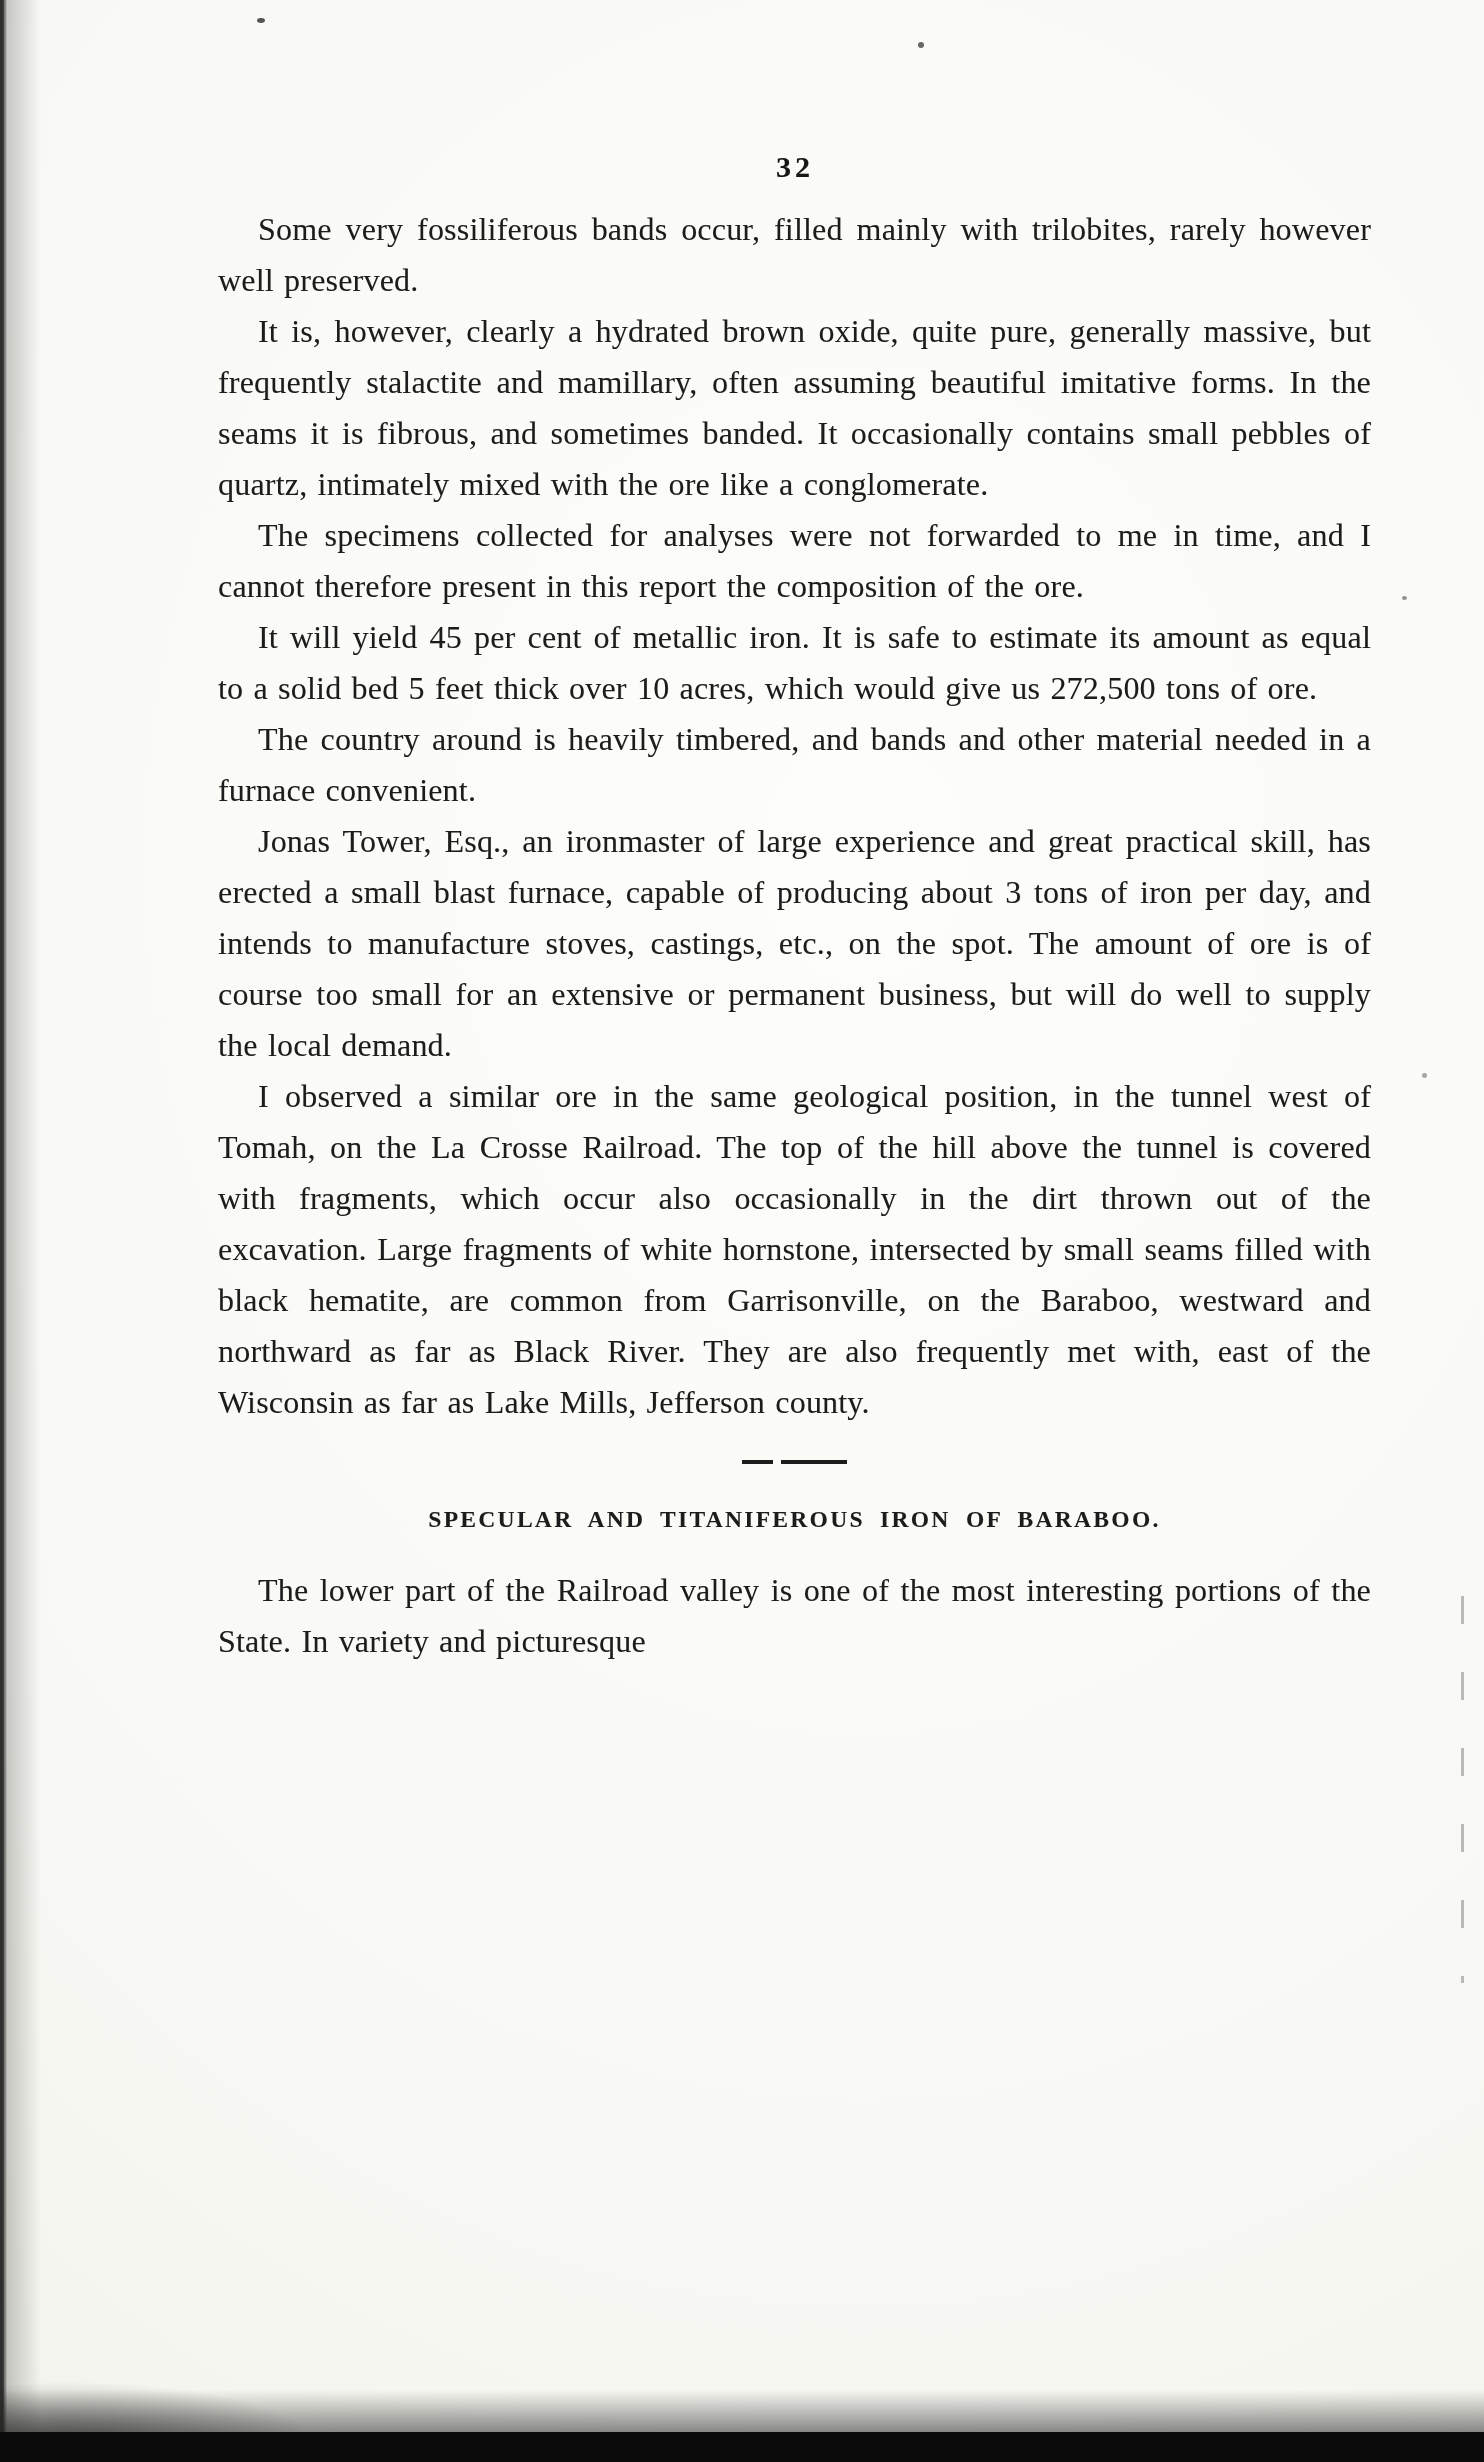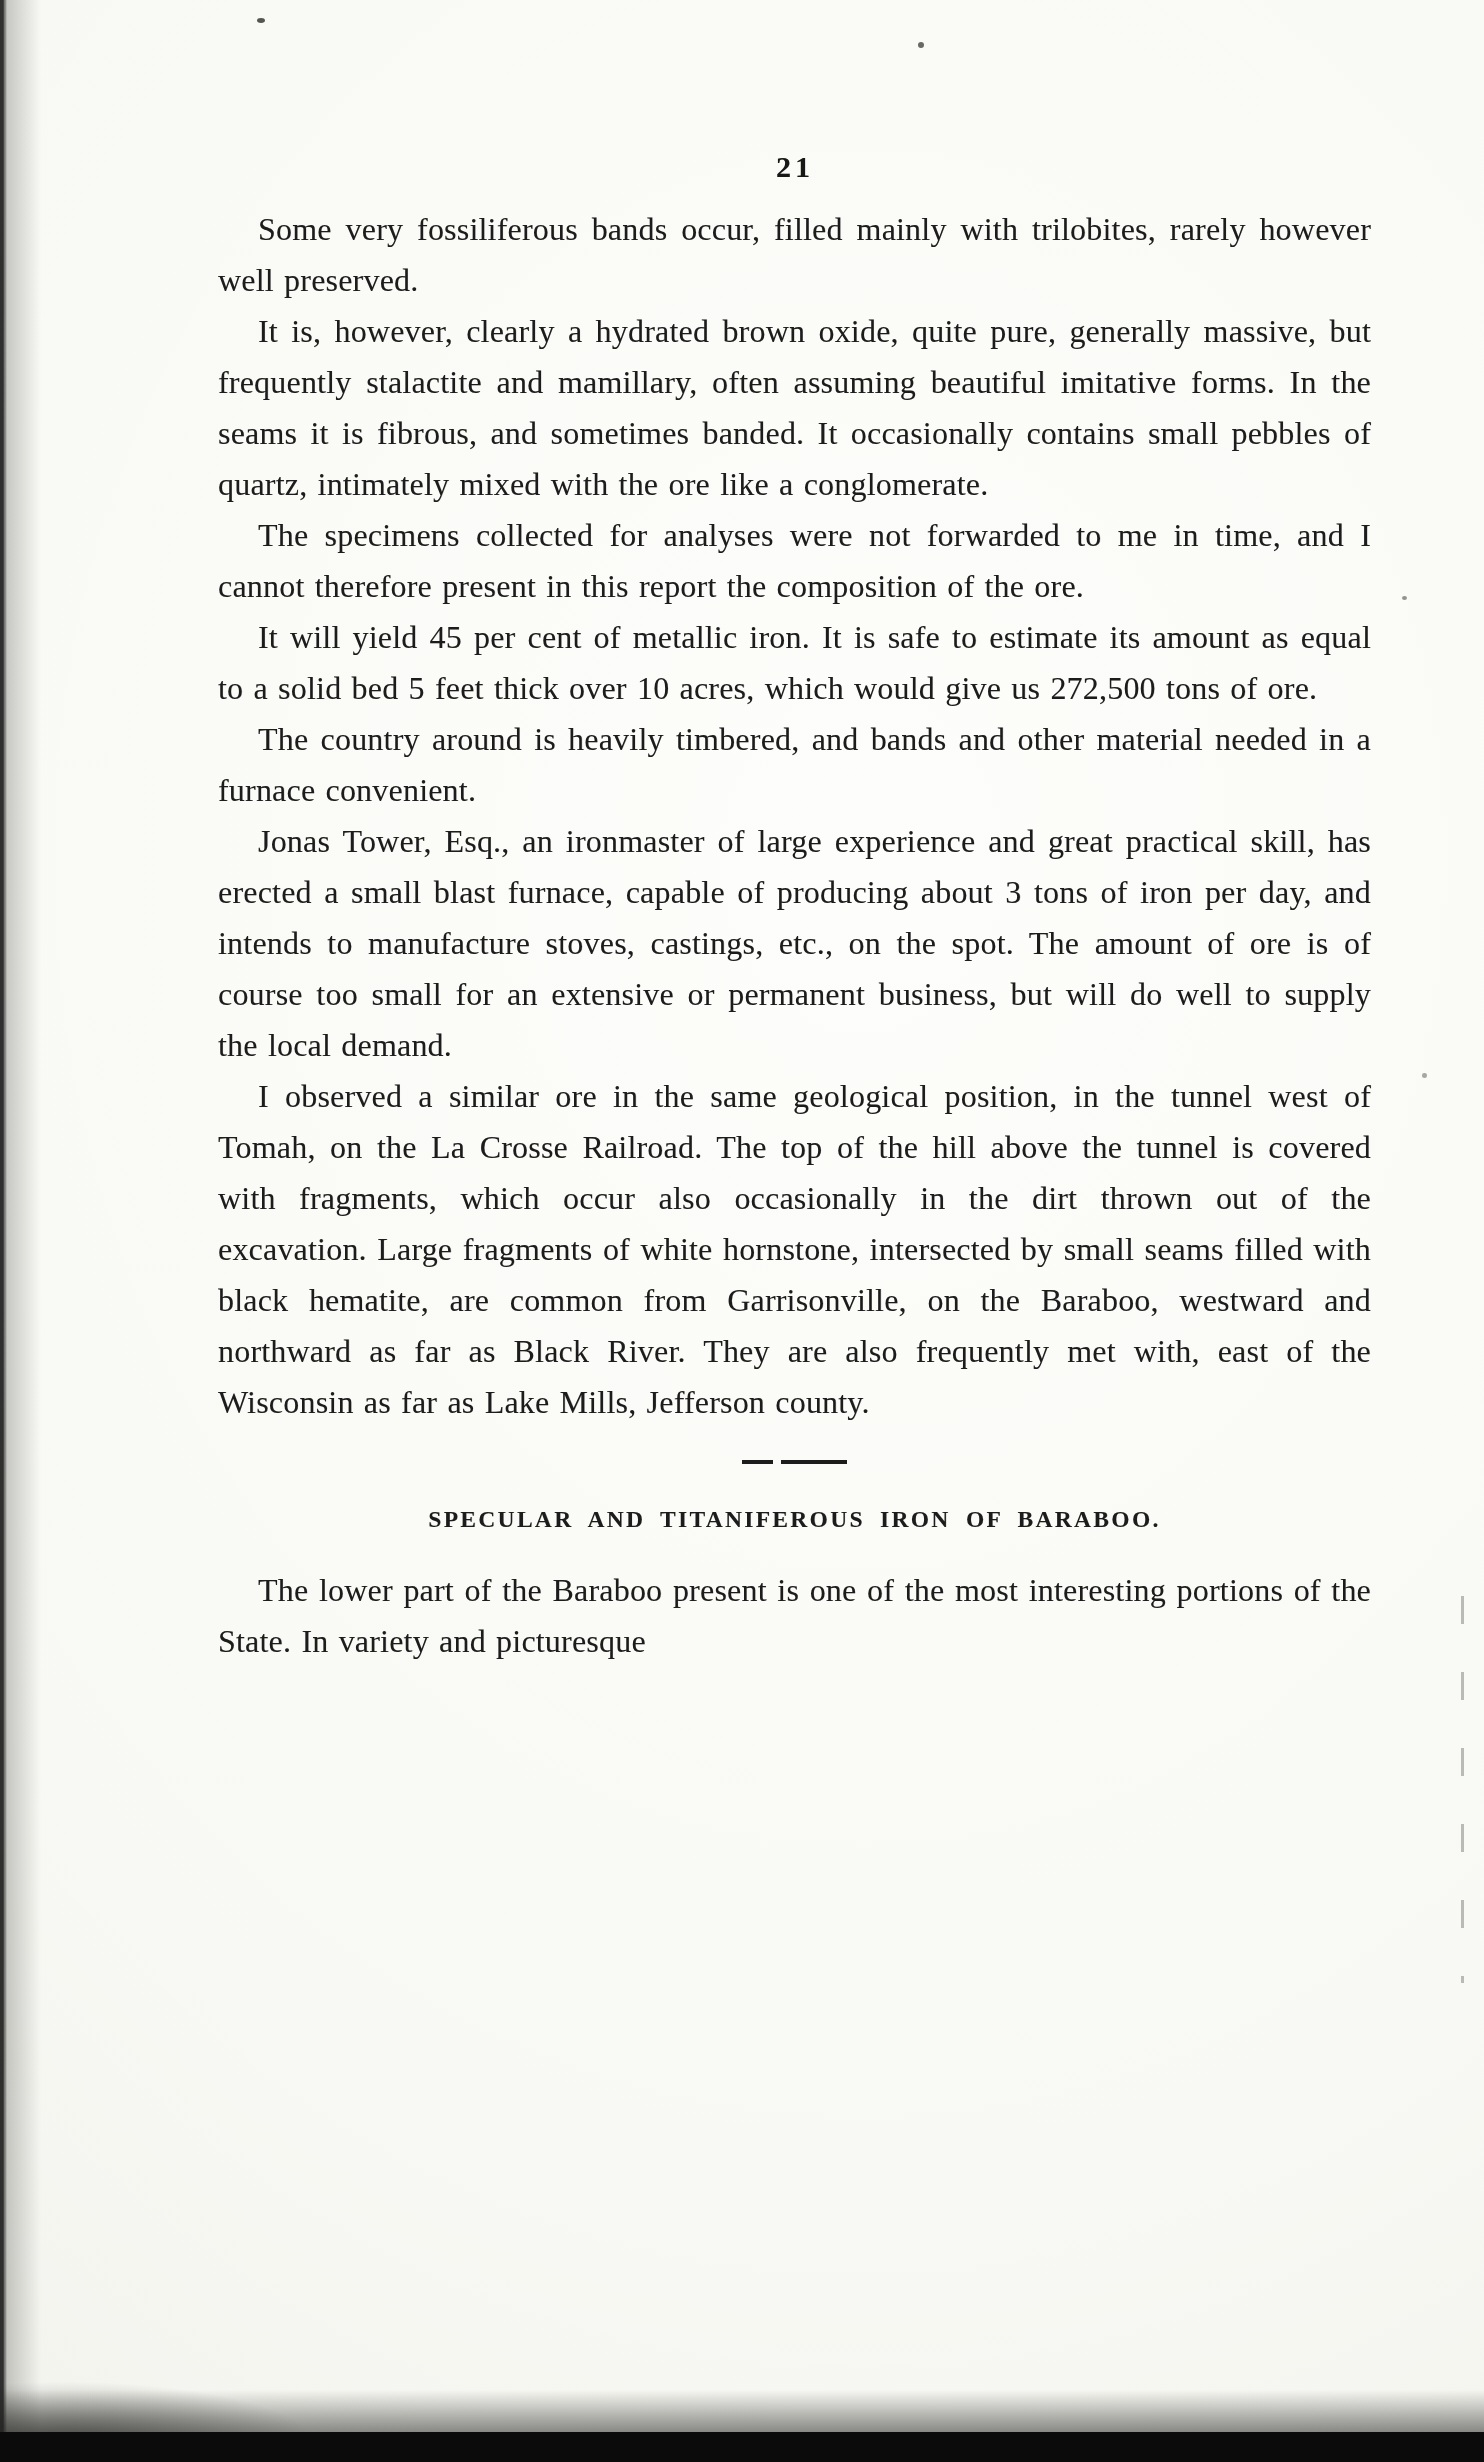--- a/index.html
+++ b/index.html
@@ -121,37 +121,37 @@
   <div class="edge-left-shadow"></div>
   <div class="edge-bottom-fade"></div>
   <div class="edge-bottom-left-blot"></div>
   <div class="edge-bottom"></div>
   <div class="marks-right"></div>
   <div class="speck speck-a"></div>
   <div class="speck speck-b"></div>
   <div class="speck speck-c"></div>
   <div class="speck speck-d"></div>
 
-  <div class="page-number">21</div>
+  <div class="page-number">32</div>
 
   <div class="text-block">
 
     <p>Some very fossiliferous bands occur, filled mainly with trilobites, rarely however well preserved.</p>
     <p>It is, however, clearly a hydrated brown oxide, quite pure, generally massive, but frequently stalactite and mamillary, often assuming beautiful imitative forms.  In the seams it is fibrous, and sometimes banded.  It occasionally contains small pebbles of quartz, intimately mixed with the ore like a conglomerate.</p>
     <p>The specimens collected for analyses were not forwarded to me in time, and I cannot therefore present in this report the composition of the ore.</p>
     <p>It will yield 45 per cent of metallic iron.  It is safe to estimate its amount as equal to a solid bed 5 feet thick over 10 acres, which would give us 272,500 tons of ore.</p>
     <p>The country around is heavily timbered, and bands and other material needed in a furnace convenient.</p>
     <p>Jonas Tower, Esq., an ironmaster of large experience and great practical skill, has erected a small blast furnace, capable of producing about 3 tons of iron per day, and intends to manufacture stoves, castings, etc., on the spot.  The amount of ore is of course too small for an extensive or permanent business, but will do well to supply the local demand.</p>
     <p>I observed a similar ore in the same geological position, in the tunnel west of Tomah, on the La Crosse Railroad.  The top of the hill above the tunnel is covered with fragments, which occur also occasionally in the dirt thrown out of the excavation.  Large fragments of white hornstone, intersected by small seams filled with black hematite, are common from Garrisonville, on the Baraboo, westward and northward as far as Black River.  They are also frequently met with, east of the Wisconsin as far as Lake Mills, Jefferson county.</p>
 
     <div class="divider">
       <span class="dash dash-short"></span>
       <span class="dash dash-long"></span>
     </div>
 
     <h2 class="section-heading">SPECULAR AND TITANIFEROUS IRON OF BARABOO.</h2>
 
-    <p>The lower part of the Baraboo present is one of the most interesting portions of the State.  In variety and picturesque</p>
+    <p>The lower part of the Railroad valley is one of the most interesting portions of the State.  In variety and picturesque</p>
 
   </div>
 
 </div>
 
 
 </body></html>

